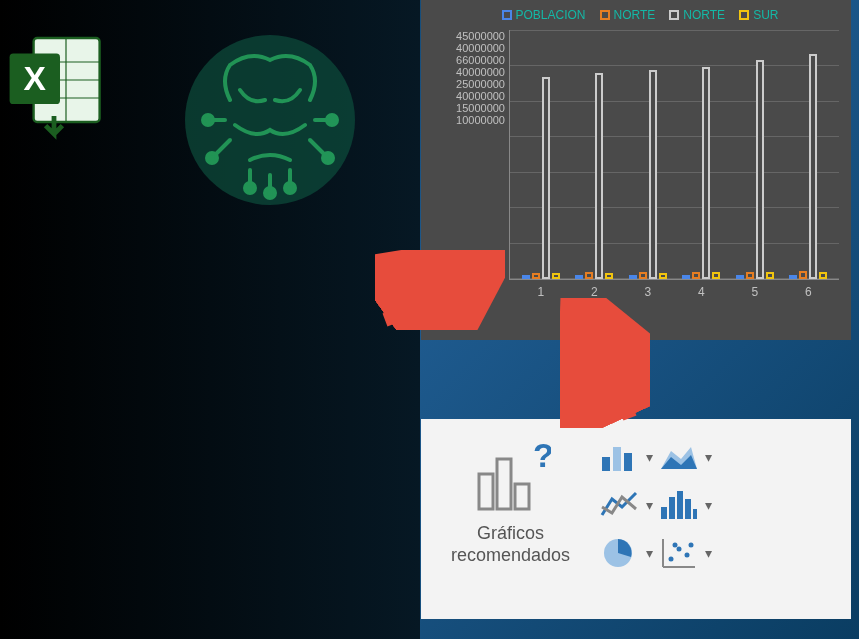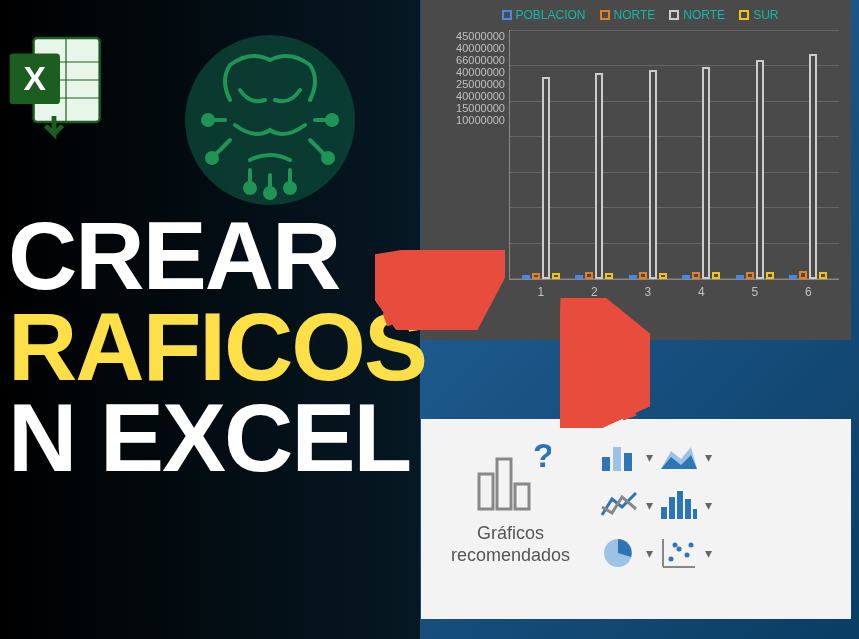--- a/index.html
+++ b/index.html
@@ -82,25 +82,20 @@
           <circle cx="70" cy="158" r="5" fill="#2ecc71"></circle>
           <circle cx="110" cy="158" r="5" fill="#2ecc71"></circle>
           <circle cx="90" cy="163" r="5" fill="#2ecc71"></circle>
           <path d="M 60 60 Q 70 75 85 70 M 95 70 Q 110 75 120 60"></path>
           <path d="M 55 95 Q 75 110 90 100 Q 105 110 125 95"></path>
           <path d="M 70 130 Q 90 120 110 130"></path>
         </g>
       </svg>
     </div>
 
-    <div class="title-text">
-      <div class="title-line title-white">CREAR</div>
-      <div class="title-line title-yellow">RAFICOS</div>
-      <div class="title-line title-white">N EXCEL</div>
-    </div>
   </div>
 
   <div class="chart-panel">
     <div class="chart-legend">
       <div class="legend-item">
         <span class="legend-swatch" style="border-color:#4a86e8"></span>
         <span>POBLACION</span>
       </div>
       <div class="legend-item">
         <span class="legend-swatch" style="border-color:#e67e22"></span>

